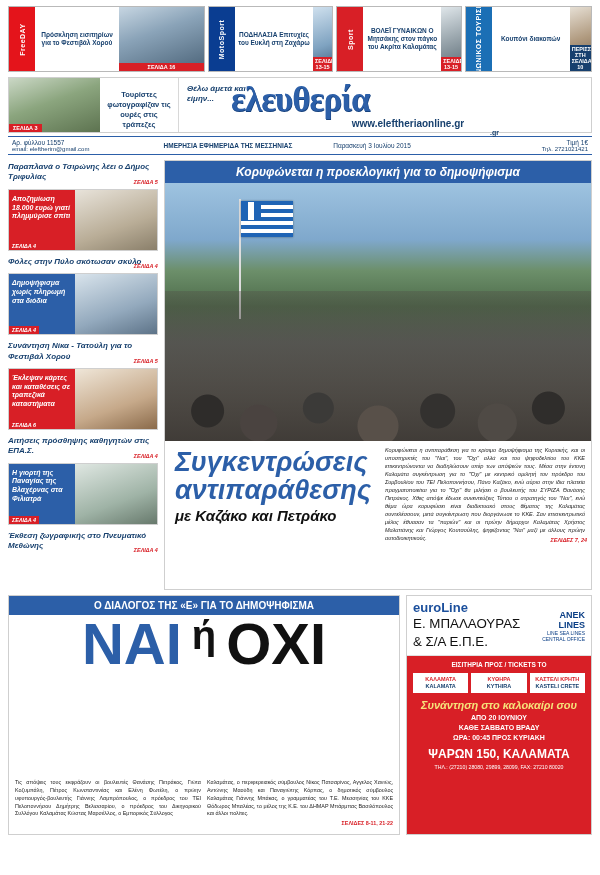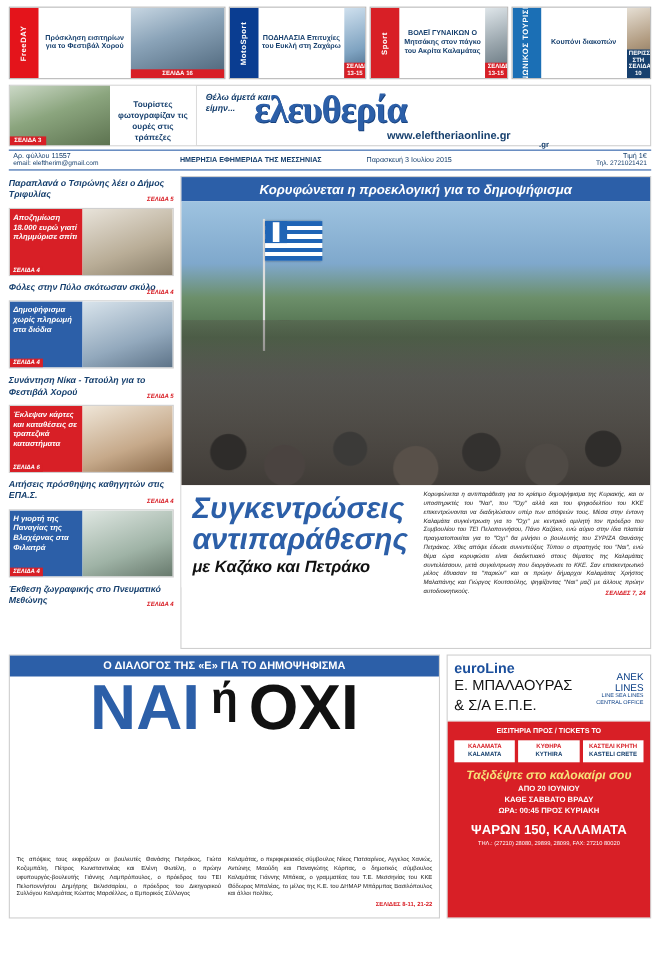--- a/index.html
+++ b/index.html
@@ -127,21 +127,21 @@
   .hta { font-size:40px; font-weight:bold; color:#111; line-height:1; }
   .oxi { font-size:58px; font-weight:bold; color:#111; line-height:1; }
   .bl-cols { display:flex; gap:6px; padding:5px 6px 6px 6px; }
   .bl-col { flex:1; font-size:5.4px; line-height:1.45; text-align:justify; color:#222; }
   .bl-col .pgs { color:#d81f26; font-weight:bold; display:block; text-align:right; margin-top:2px;}
 
   .br { width:186px; border:1px solid #cfcfcf; display:flex; flex-direction:column; }
   .br-logos { display:flex; align-items:center; justify-content:space-between; padding:5px 6px; border-bottom:1px solid #e0e0e0;}
   .eurol { font-size:13px; font-weight:bold; color:#1b4f9c; line-height:1; }
   .anek { text-align:right; }
-  .anek .a1 { font-size:9px; font-weight:normal; color:#0b3f86; }
+  .anek .a1 { font-size:9px; font-weight:bold; color:#0b3f86; }
   .anek .a2 { font-size:5px; color:#0b3f86; }
   .br-red { background:#d81f26; color:#fff; flex:1; padding:5px 6px; }
   .br-red .t1 { font-size:6.5px; font-weight:bold; text-align:center; line-height:1.3; }
   .br-dests { display:flex; gap:3px; margin-top:4px; }
   .dest { flex:1; background:#fff; color:#d81f26; font-size:5.5px; font-weight:bold; text-align:center; padding:3px 1px; line-height:1.25; }
   .dest b { display:block; color:#17406e; }
   .br-slog { text-align:center; font-size:11px; font-weight:bold; color:#f6e27a; margin:6px 0 2px; font-style:italic; }
   .br-info { text-align:center; font-size:7px; font-weight:bold; line-height:1.45; }
   .br-big { text-align:center; font-size:12px; font-weight:bold; margin-top:3px; }
   .br-tel { text-align:center; font-size:5.2px; margin-top:3px; }
@@ -358,21 +358,21 @@
           </div>
           <div class="dest">
             <span>ΚΥΘΗΡΑ</span>
             <b>KYTHIRA</b>
           </div>
           <div class="dest">
             <span>ΚΑΣΤΕΛΙ ΚΡΗΤΗ</span>
             <b>KASTELI CRETE</b>
           </div>
         </div>
-        <div class="br-slog">Ταξιδέψτε στο καλοκαίρι σου</div>
+        <div class="br-slog">Συνάντηση στο καλοκαίρι σου</div>
         <div class="br-info">ΑΠΟ 20 ΙΟΥΝΙΟΥ</div>
         <div class="br-info">ΚΑΘΕ ΣΑΒΒΑΤΟ ΒΡΑΔΥ</div>
         <div class="br-info">ΩΡΑ: 00:45 ΠΡΟΣ ΚΥΡΙΑΚΗ</div>
         <div class="br-big">ΨΑΡΩΝ 150, ΚΑΛΑΜΑΤΑ</div>
         <div class="br-tel">ΤΗΛ.: (27210) 28080, 29899, 28099, FAX: 27210 80020</div>
       </div>
     </div>
   </div>
 
 </div>

